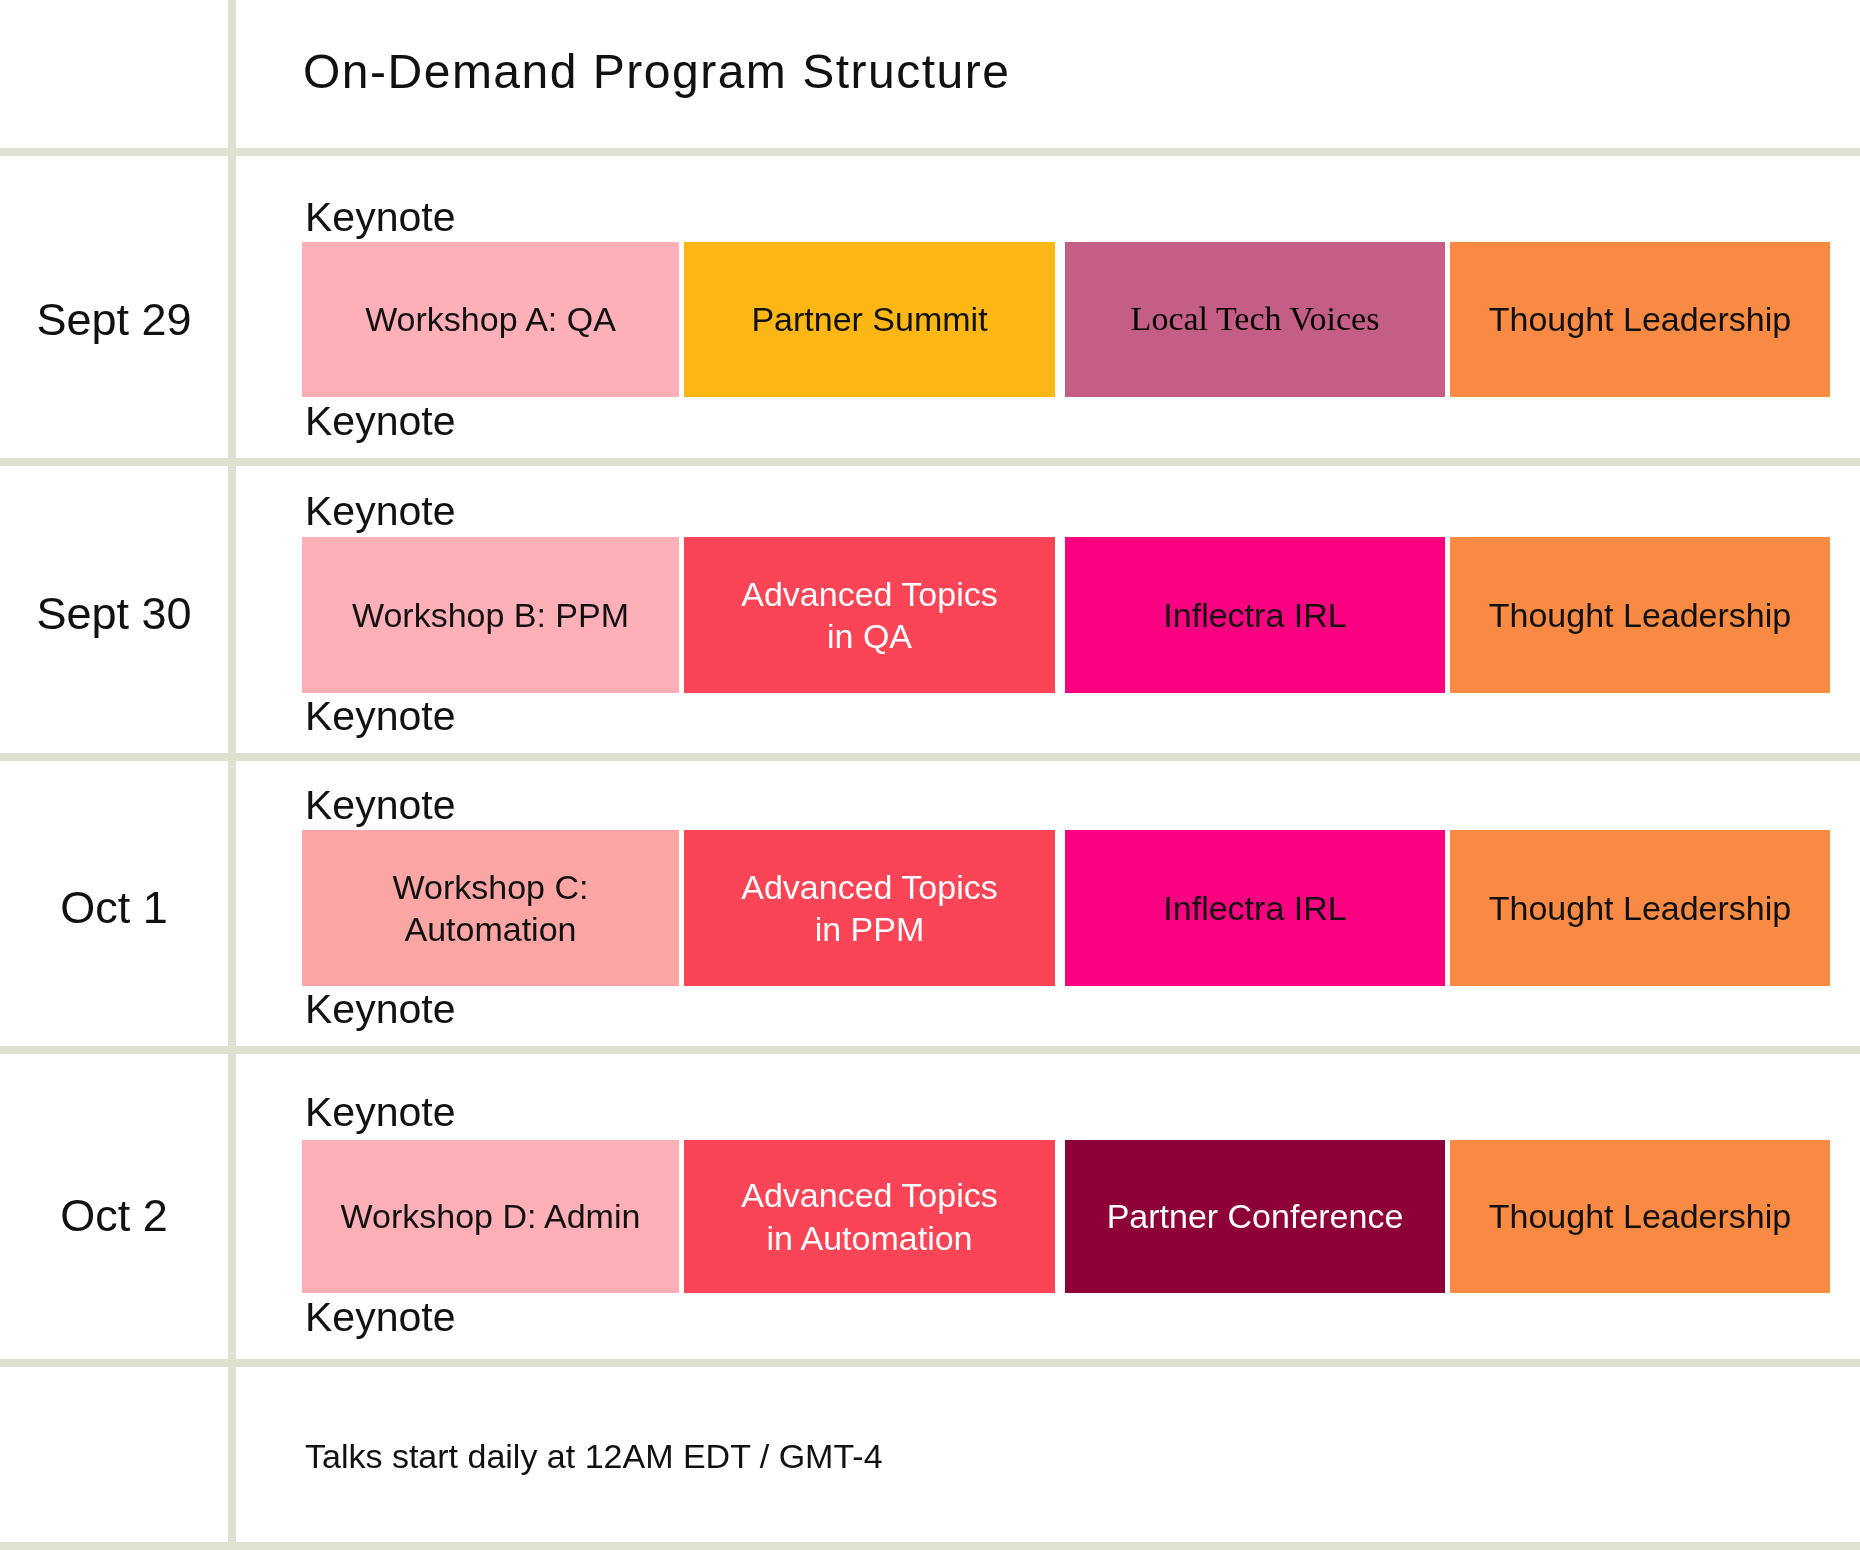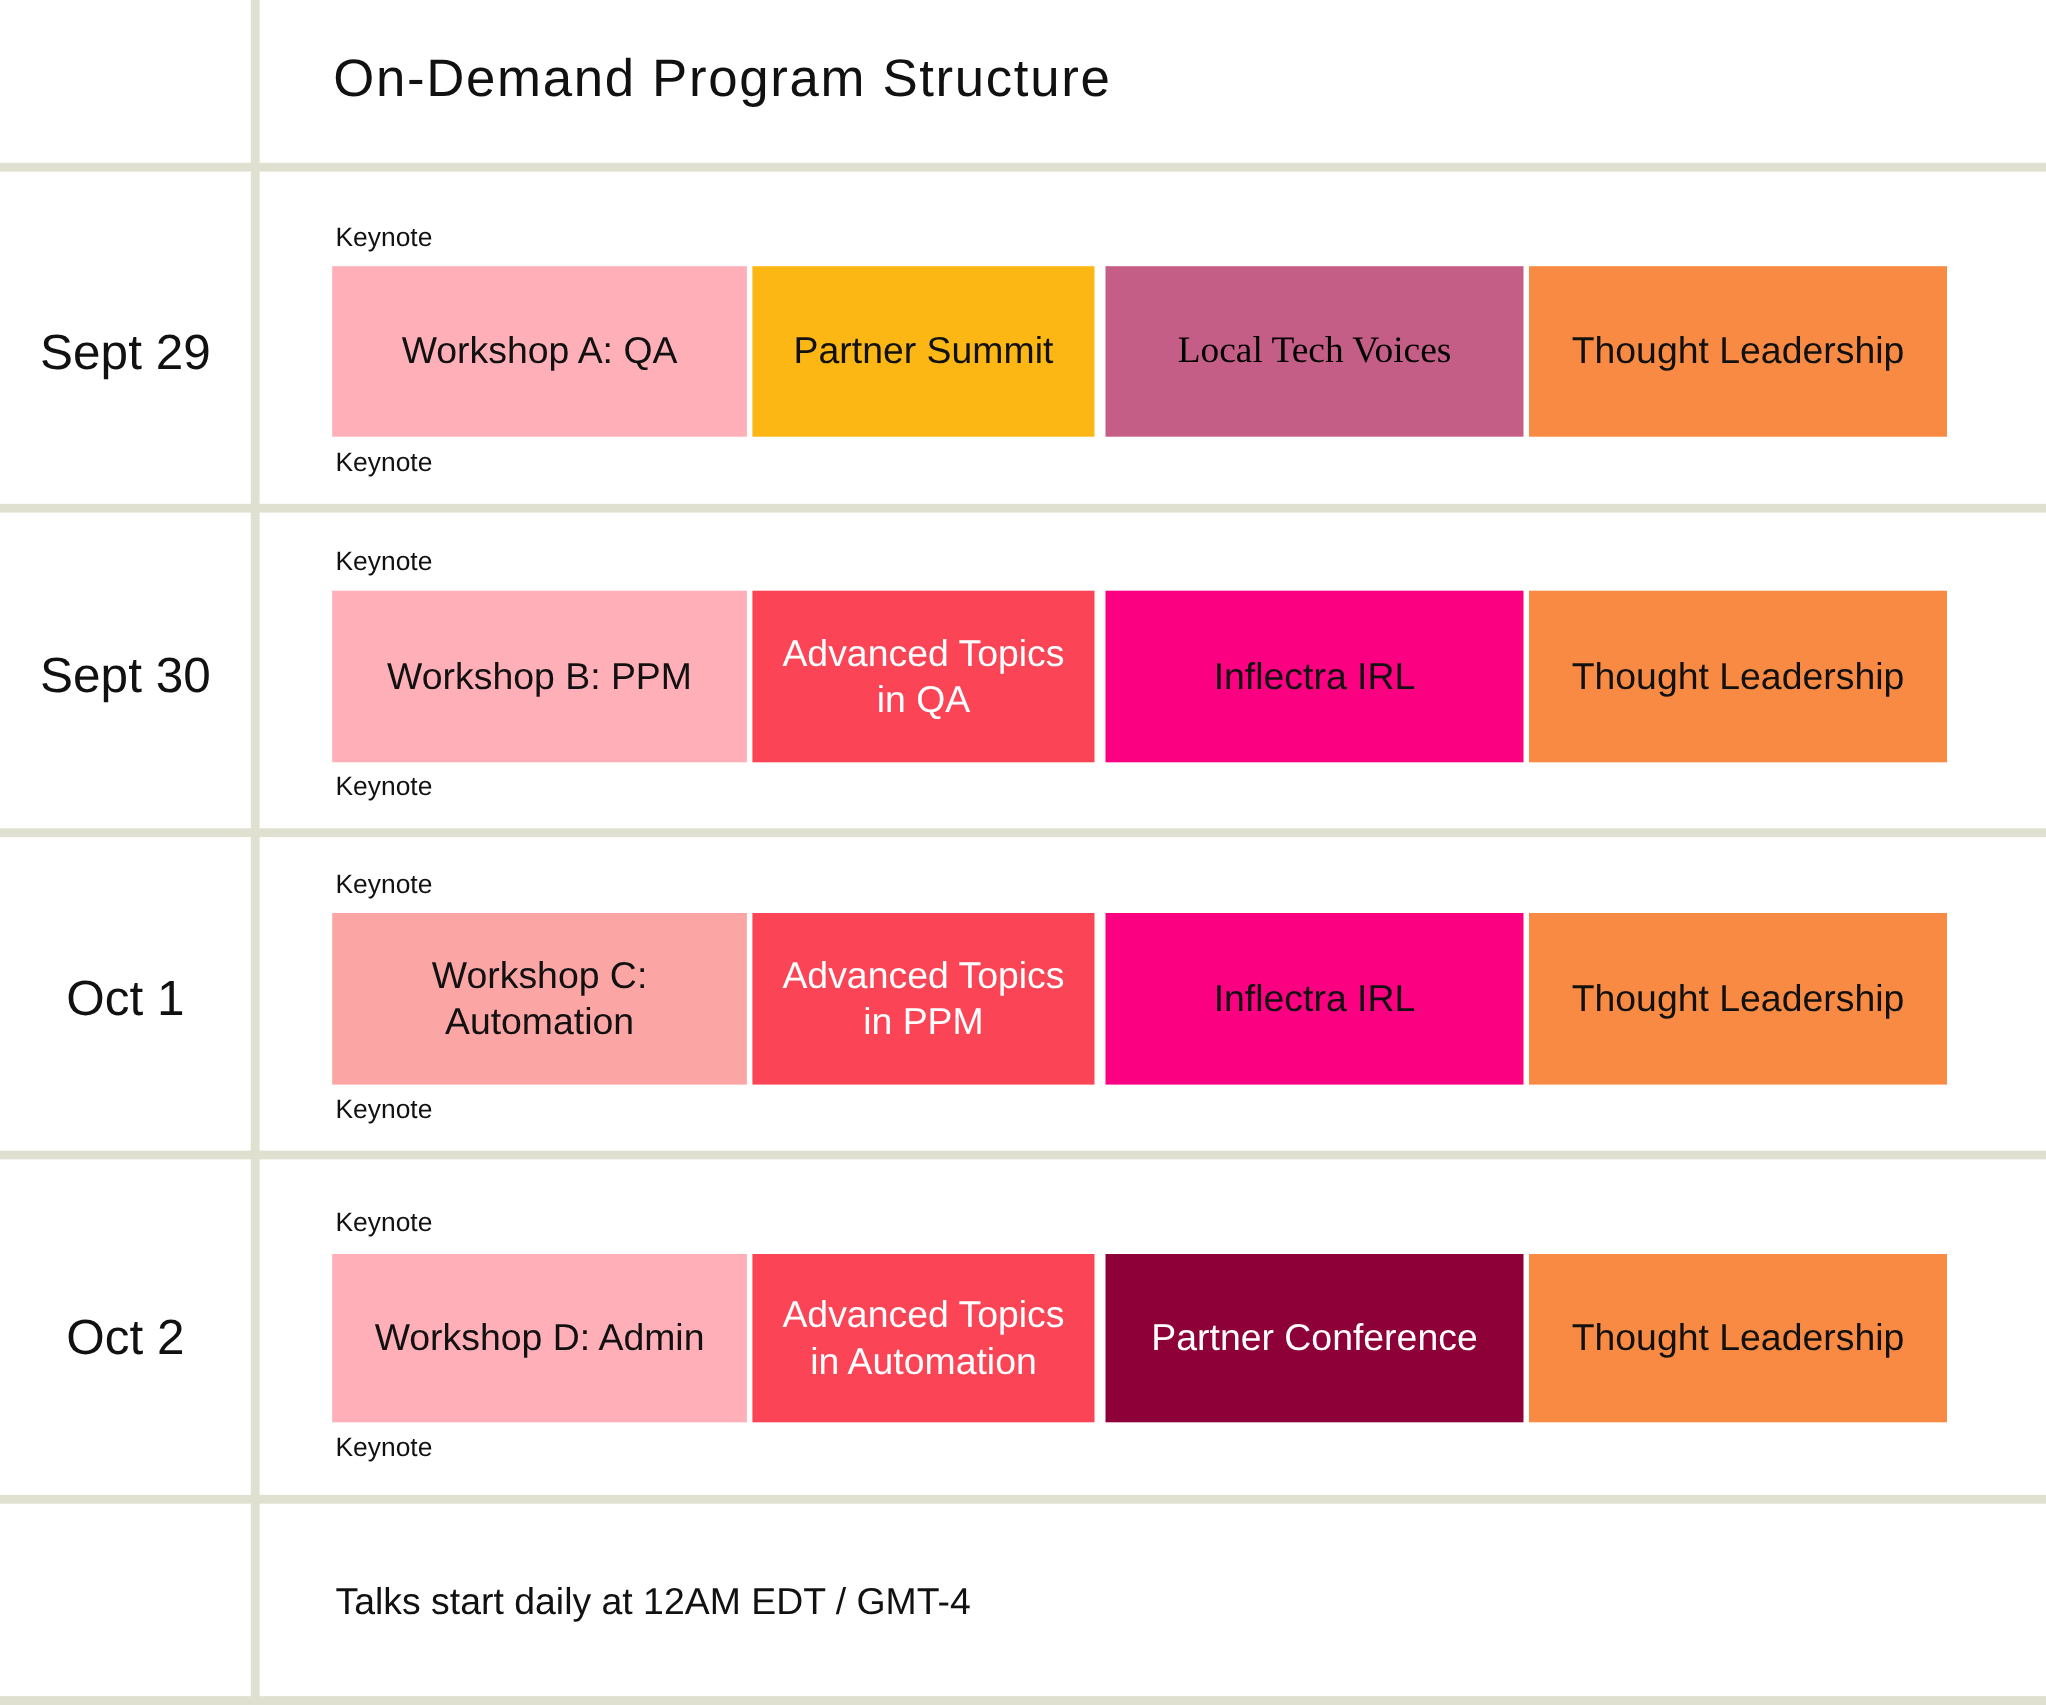--- a/index.html
+++ b/index.html
@@ -18,34 +18,34 @@
     font-size:48px;letter-spacing:1.5px;font-weight:400;
     white-space:nowrap;
   }
   .date{
     position:absolute;left:0;width:228px;
     text-align:center;font-size:45px;line-height:36px;
     white-space:nowrap;
   }
   .keynote{
     position:absolute;left:305px;
-    font-size:24px;line-height:40px;
+    font-size:41px;line-height:40px;
     white-space:nowrap;
   }
   .blocks{
     position:absolute;left:302px;width:1528px;
     display:flex;align-items:stretch;
   }
   .block{
     display:flex;align-items:center;justify-content:center;
     text-align:center;font-size:34px;line-height:1.25;
     white-space:pre-line;
   }
   .b1{width:377px;margin-right:5px;}
-  .b2{width:311px;margin-right:10px;}
+  .b2{width:371px;margin-right:10px;}
   .b3{width:380px;margin-right:5px;}
   .b4{width:380px;}
   .footer-note{
     position:absolute;left:305px;top:1437px;
     font-size:34px;white-space:nowrap;
   }
 </style>
 </head>
 <body>
 

